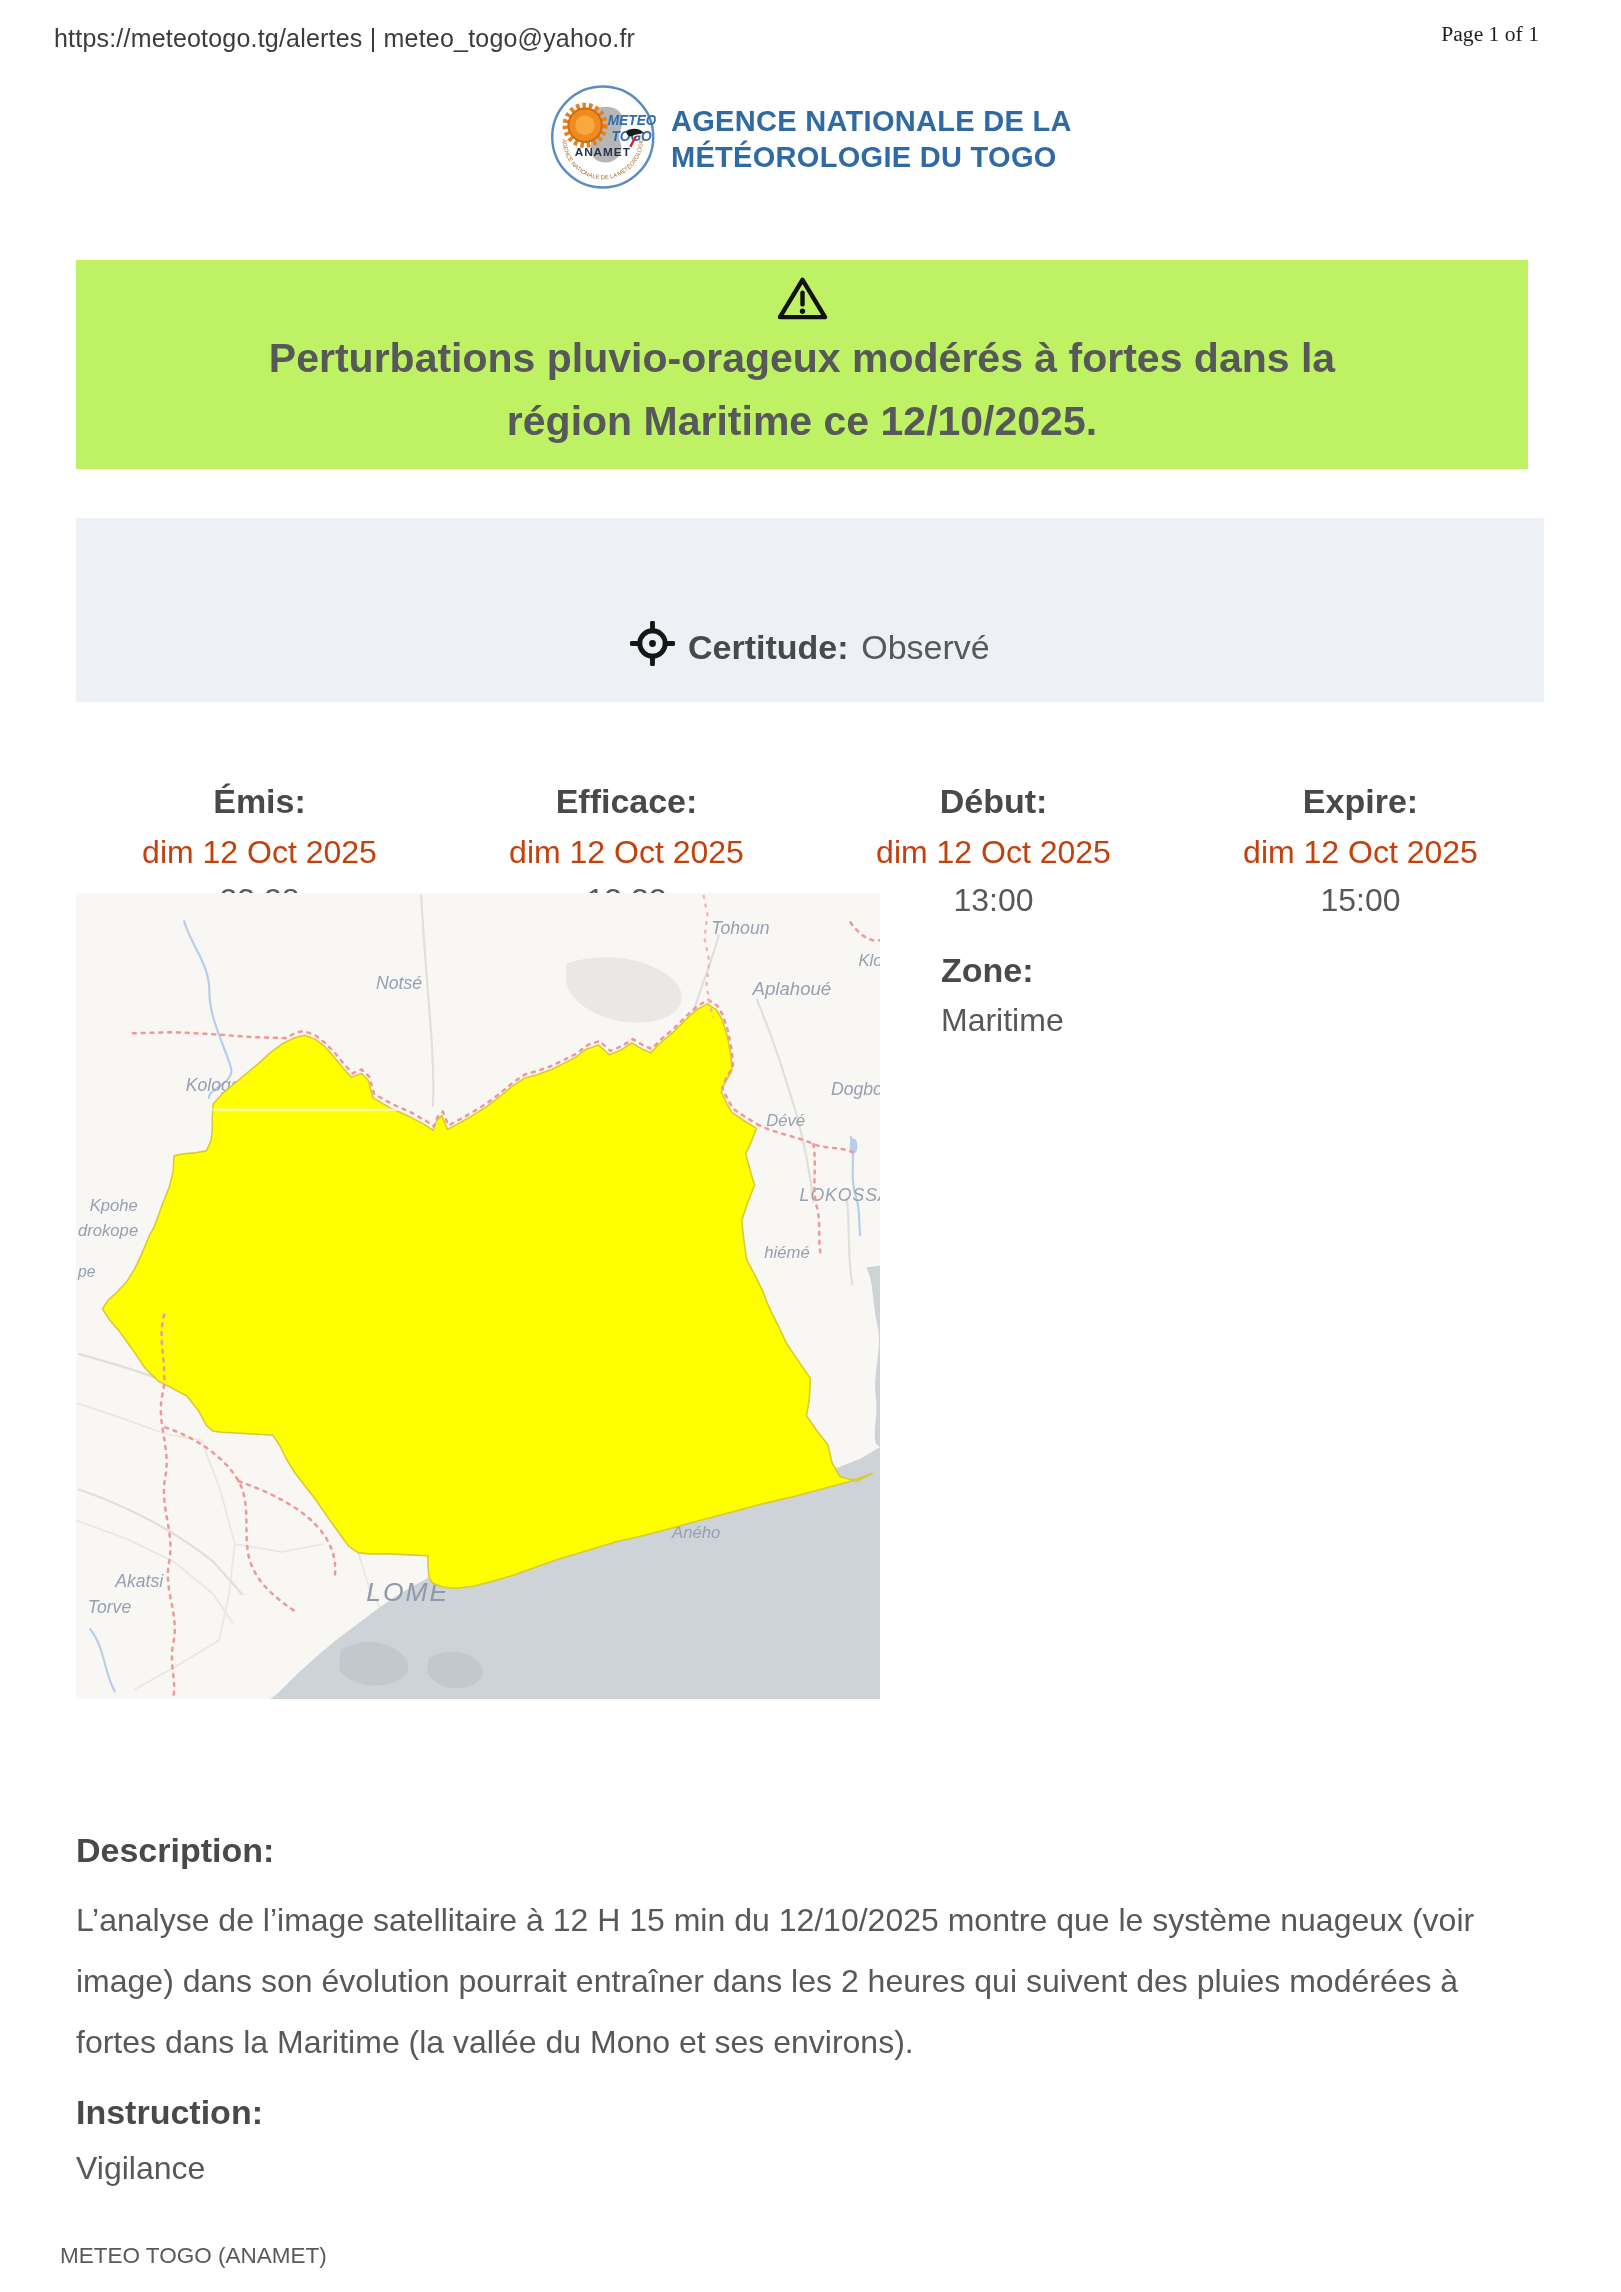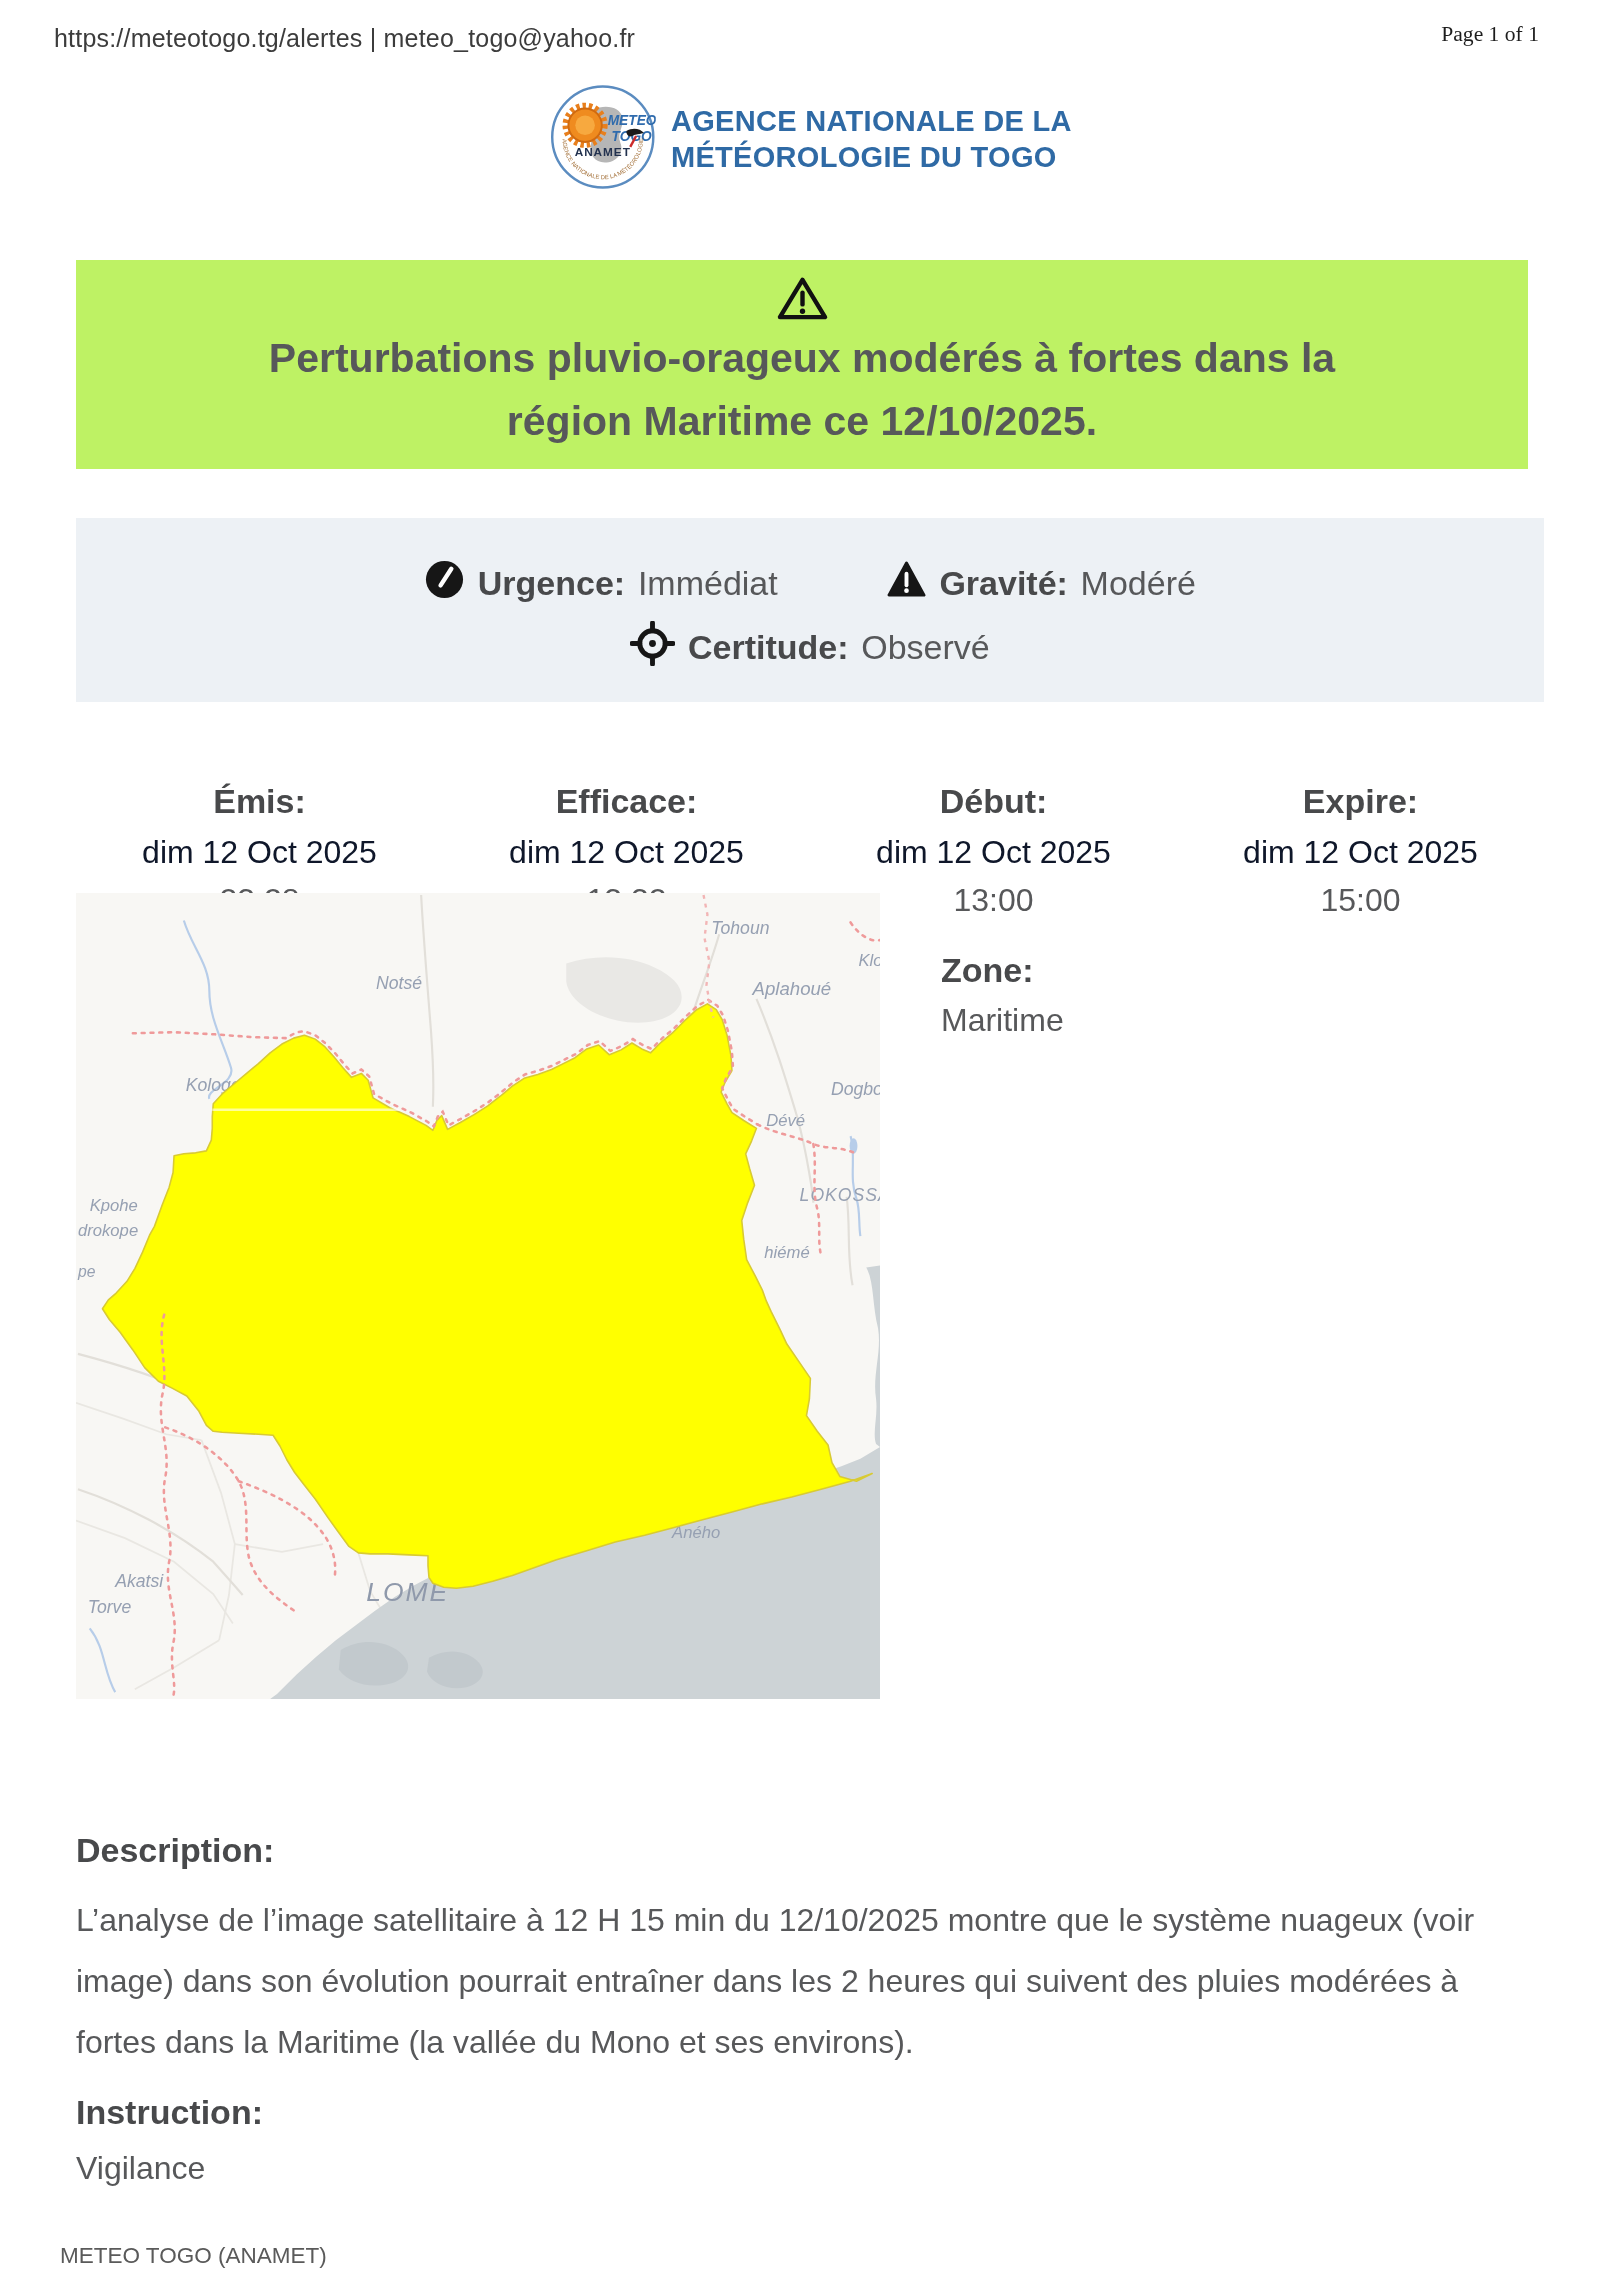--- a/index.html
+++ b/index.html
@@ -18,21 +18,21 @@
   .banner-title { font-size:41px; font-weight:bold; color:#57585a; line-height:63px; }
   .meta-bar { left:76px; top:518px; width:1468px; height:184px; background:#edf1f5; }
   .meta-row { position:absolute; left:0; width:100%; display:flex; justify-content:center; align-items:center; gap:13.7px; }
   .meta-row1 { top:41px; gap:108px; }
   .meta-row2 { top:103px; }
   .meta-item { display:flex; align-items:center; gap:12.7px; font-size:34px; color:#57585a; }
   .meta-item b { color:#48494b; }
   .schedule { left:76px; top:782px; width:1468px; display:flex; }
   .sched-col { flex:1; text-align:center; }
   .sched-label { font-size:34px; font-weight:bold; color:#48494b; }
-  .sched-date { font-size:32px; color:#0f172a; margin-top:12.7px; }
+  .sched-date { font-size:32px; color:#c2410c; margin-top:12.7px; }
   .sched-time { font-size:32px; color:#57585a; margin-top:11.8px; }
   .map-wrap { left:76px; top:893px; width:804px; height:806px;font-style:italic; }
   .zone { left:941px; top:951px; }
   .zone-label { font-size:34px; font-weight:bold; color:#48494b; }
   .zone-value { font-size:32px; color:#57585a; margin-top:11.8px; }
   .descr { left:76px; top:1831px; width:1457px; }
   .sec-label { font-size:34px; font-weight:bold; color:#48494b; }
   .descr-text { margin-top:19.6px; font-size:32px; line-height:61px; color:#57585a; max-width:1441px; }
   .instr { left:76px; top:2093px; }
   .instr-text { margin-top:17.6px; font-size:32px; color:#57585a; }
@@ -78,43 +78,20 @@
       <circle cx="27" cy="38" r="2.7" fill="#111"></circle>
     </svg>
   </div>
   <div class="banner-title">
     <div>Perturbations pluvio-orageux modérés à fortes dans la</div>
     <div>région Maritime ce 12/10/2025.</div>
   </div>
 </div>
 
 <div class="abs meta-bar">
-  <div class="meta-row meta-row1">
-    <div class="meta-item">
-      <span>
-        <svg width="41" height="41" viewBox="0 0 42 42">
-          <circle cx="21" cy="21" r="19" fill="#161616"></circle>
-          <path d="M28 10 L17 27" stroke="#fff" stroke-width="4.5" stroke-linecap="round"></path>
-        </svg>
-      </span>
-      <b>Urgence:</b>
-      <span>Immédiat</span>
-    </div>
-    <div class="meta-item">
-      <span>
-        <svg width="41" height="39" viewBox="0 0 42 40">
-          <path d="M21 3 L39 36 H3 Z" fill="#161616" stroke="#161616" stroke-width="3" stroke-linejoin="round"></path>
-          <line x1="21" y1="14" x2="21" y2="26" stroke="#fff" stroke-width="4" stroke-linecap="round"></line>
-          <circle cx="21" cy="31.5" r="2.4" fill="#fff"></circle>
-        </svg>
-      </span>
-      <b>Gravité:</b>
-      <span>Modéré</span>
-    </div>
-  </div>
   <div class="meta-row meta-row2">
     <div class="meta-item">
       <span>
         <svg width="45" height="45" viewBox="0 0 46 46">
           <circle cx="23" cy="23" r="13" fill="none" stroke="#161616" stroke-width="5"></circle>
           <line x1="23" y1="2" x2="23" y2="10" stroke="#161616" stroke-width="5" stroke-linecap="round"></line>
           <line x1="23" y1="36" x2="23" y2="44" stroke="#161616" stroke-width="5" stroke-linecap="round"></line>
           <line x1="2" y1="23" x2="10" y2="23" stroke="#161616" stroke-width="5" stroke-linecap="round"></line>
           <line x1="36" y1="23" x2="44" y2="23" stroke="#161616" stroke-width="5" stroke-linecap="round"></line>
           <circle cx="23" cy="23" r="3.5" fill="#161616"></circle>

